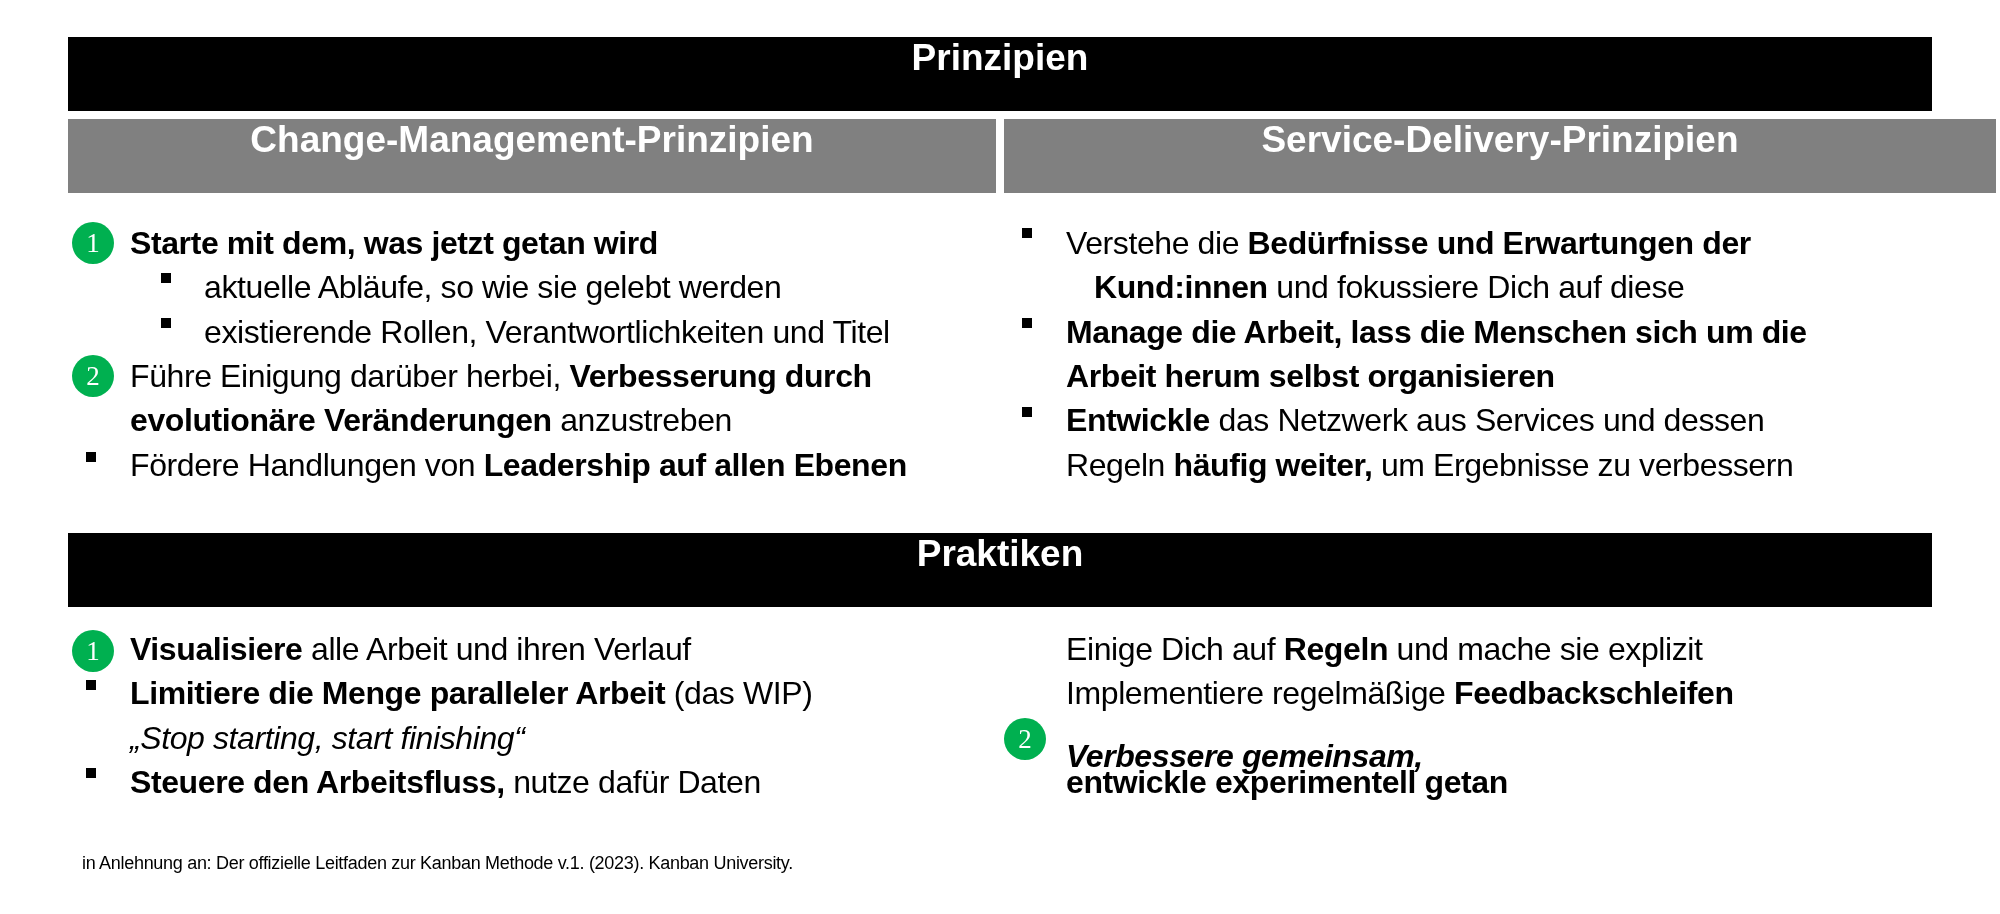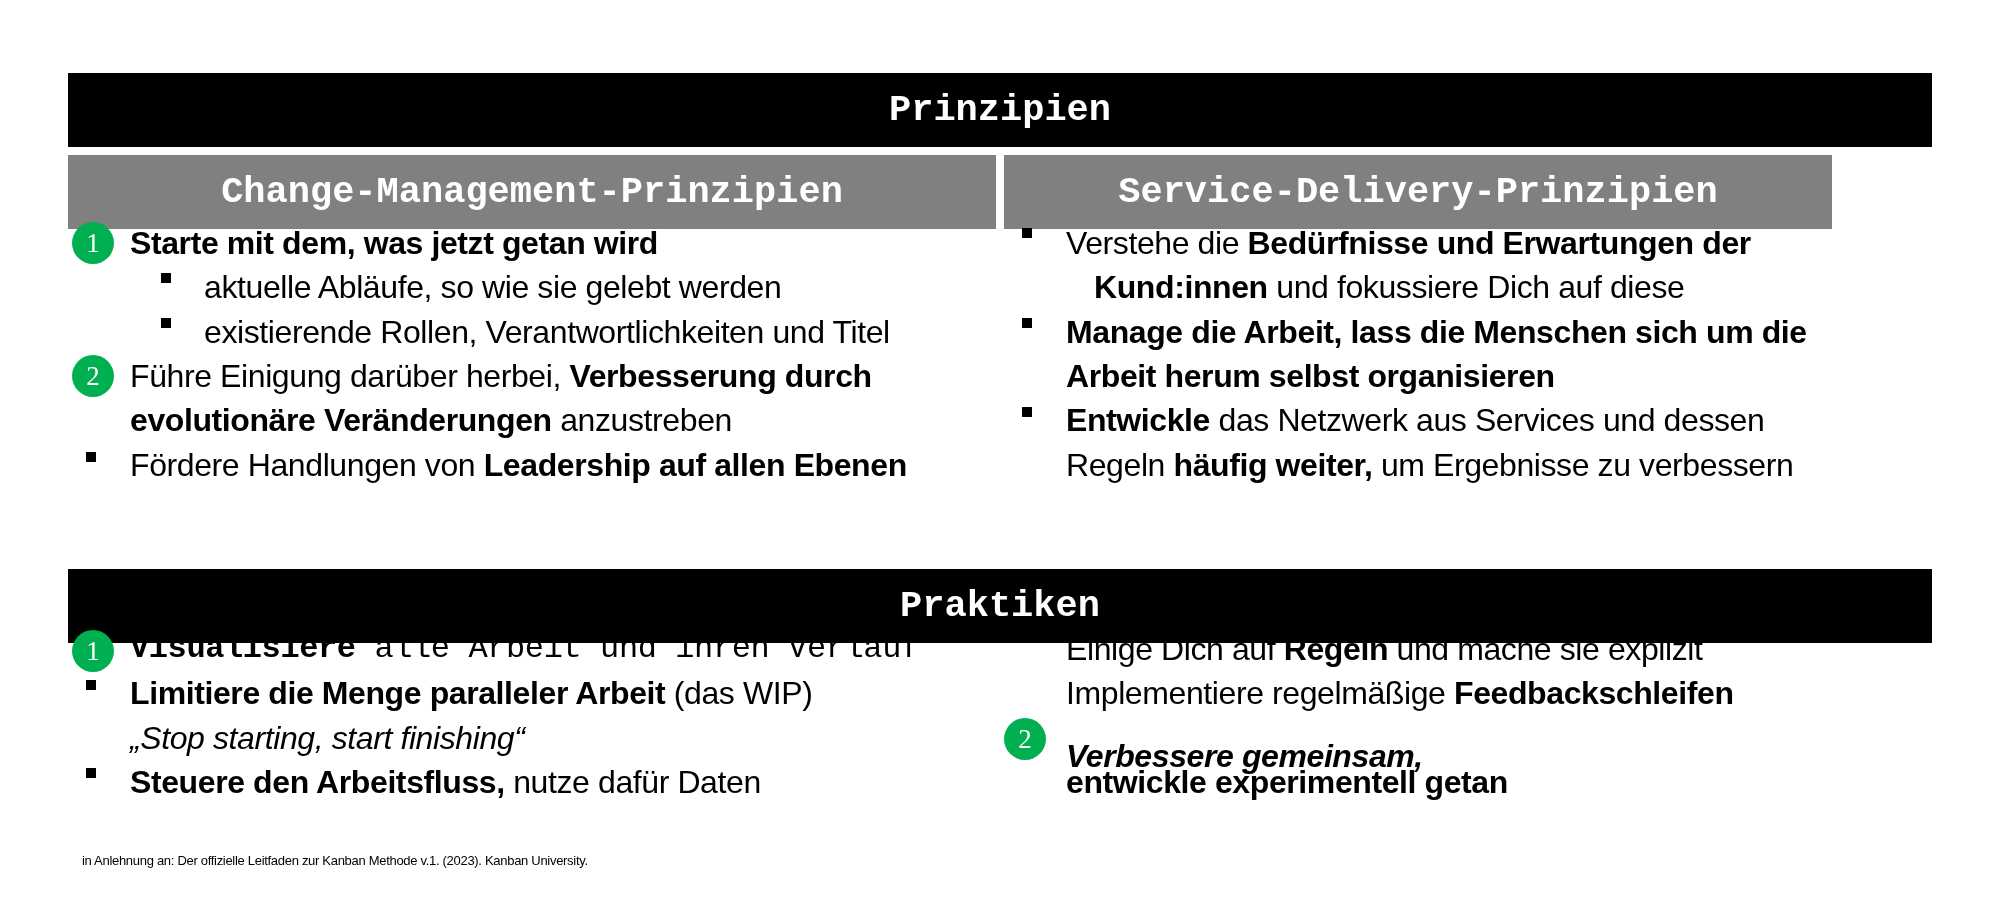--- a/index.html
+++ b/index.html
@@ -1,57 +1,57 @@
 <!DOCTYPE html>
 <html><head>
 <meta charset="utf-8">
 <style>
   html, body { margin: 0; padding: 0; }
   body {
     width: 2000px; height: 914px; background: #ffffff; position: relative; overflow: hidden;
     font-family: "Liberation Sans", sans-serif; color: #000000;
   }
   .bar {
-    position: absolute; display: flex; align-items: center; justify-content: center;
-    color: #ffffff; font-weight: bold; font-family: Liberation Mono, monospace; margin-top: 36px;
+    position: absolute; display: flex; justify-content: center;
+    color: #ffffff; font-weight: bold; font-family: Liberation Sans, sans-serif;
   }
   .bar-black { background: #000000; font-size: 37px; }
   .bar-gray { background: #808080; font-size: 37px; }
   .col { position: absolute; }
   .line {
     position: absolute; white-space: nowrap; font-size: 32px; line-height: 44px; height: 44px;
     letter-spacing: -0.4px;
   }
   .b { font-weight: bold; }
   .i { font-style: italic; }
   .badge {
     position: absolute; width: 42px; height: 42px; border-radius: 50%;
     background: #00B050; color: #ffffff; font-family: "Liberation Serif", serif;
     font-size: 27px; line-height: 42px; text-align: center;
   }
   .sq {
     position: absolute; width: 10px; height: 10px; background: #000000;
   }
   .footer {
-    position: absolute; left: 82px; top: 853px; font-size: 13px; white-space: nowrap;
+    position: absolute; left: 82px; top: 853px; font-size: 18px; white-space: nowrap;
     letter-spacing: -0.3px;
   }
 </style>
 </head>
 <body>
 
 <div class="bar bar-black" style="left:68px; top:37px; width:1864px; height:74px;">
   <span>Prinzipien</span>
 </div>
 
 <div class="bar bar-gray" style="left:68px; top:119px; width:928px; height:74px;">
   <span>Change-Management-Prinzipien</span>
 </div>
 
-<div class="bar bar-gray" style="left:1004px; top:119px; width:828px; height:74px;">
+<div class="bar bar-gray" style="left:1004px; top:119px; width:992px; height:74px;">
   <span>Service-Delivery-Prinzipien</span>
 </div>
 
 <div class="col" style="left:0; top:0;">
   <div class="badge" style="left:72px; top:222px;">1</div>
   <div class="line" style="left:130px; top:221px;">
     <span class="b">Starte mit dem, was jetzt getan wird</span>
   </div>
 
   <div class="sq" style="left:161px; top:273px;"></div>
@@ -103,21 +103,21 @@
     <span>Regeln </span><span class="b">häufig weiter,</span><span> um Ergebnisse zu verbessern</span>
   </div>
 </div>
 
 <div class="bar bar-black" style="left:68px; top:533px; width:1864px; height:74px;">
   <span>Praktiken</span>
 </div>
 
 <div class="col" style="left:0; top:0;">
   <div class="badge" style="left:72px; top:630px;">1</div>
-  <div class="line" style="left:130px; top:627px;font-family:Liberation Mono, monospace;">
+  <div class="line" style="left:130px; top:627px;">
     <span class="b">Visualisiere</span><span> alle Arbeit und ihren Verlauf</span>
   </div>
 
   <div class="sq" style="left:86px; top:680px;"></div>
   <div class="line" style="left:130px; top:671px;">
     <span class="b">Limitiere die Menge paralleler Arbeit</span><span> (das WIP)</span>
   </div>
   <div class="line" style="left:130px; top:716px;">
     <span class="i">„Stop starting, start finishing“</span>
   </div>

